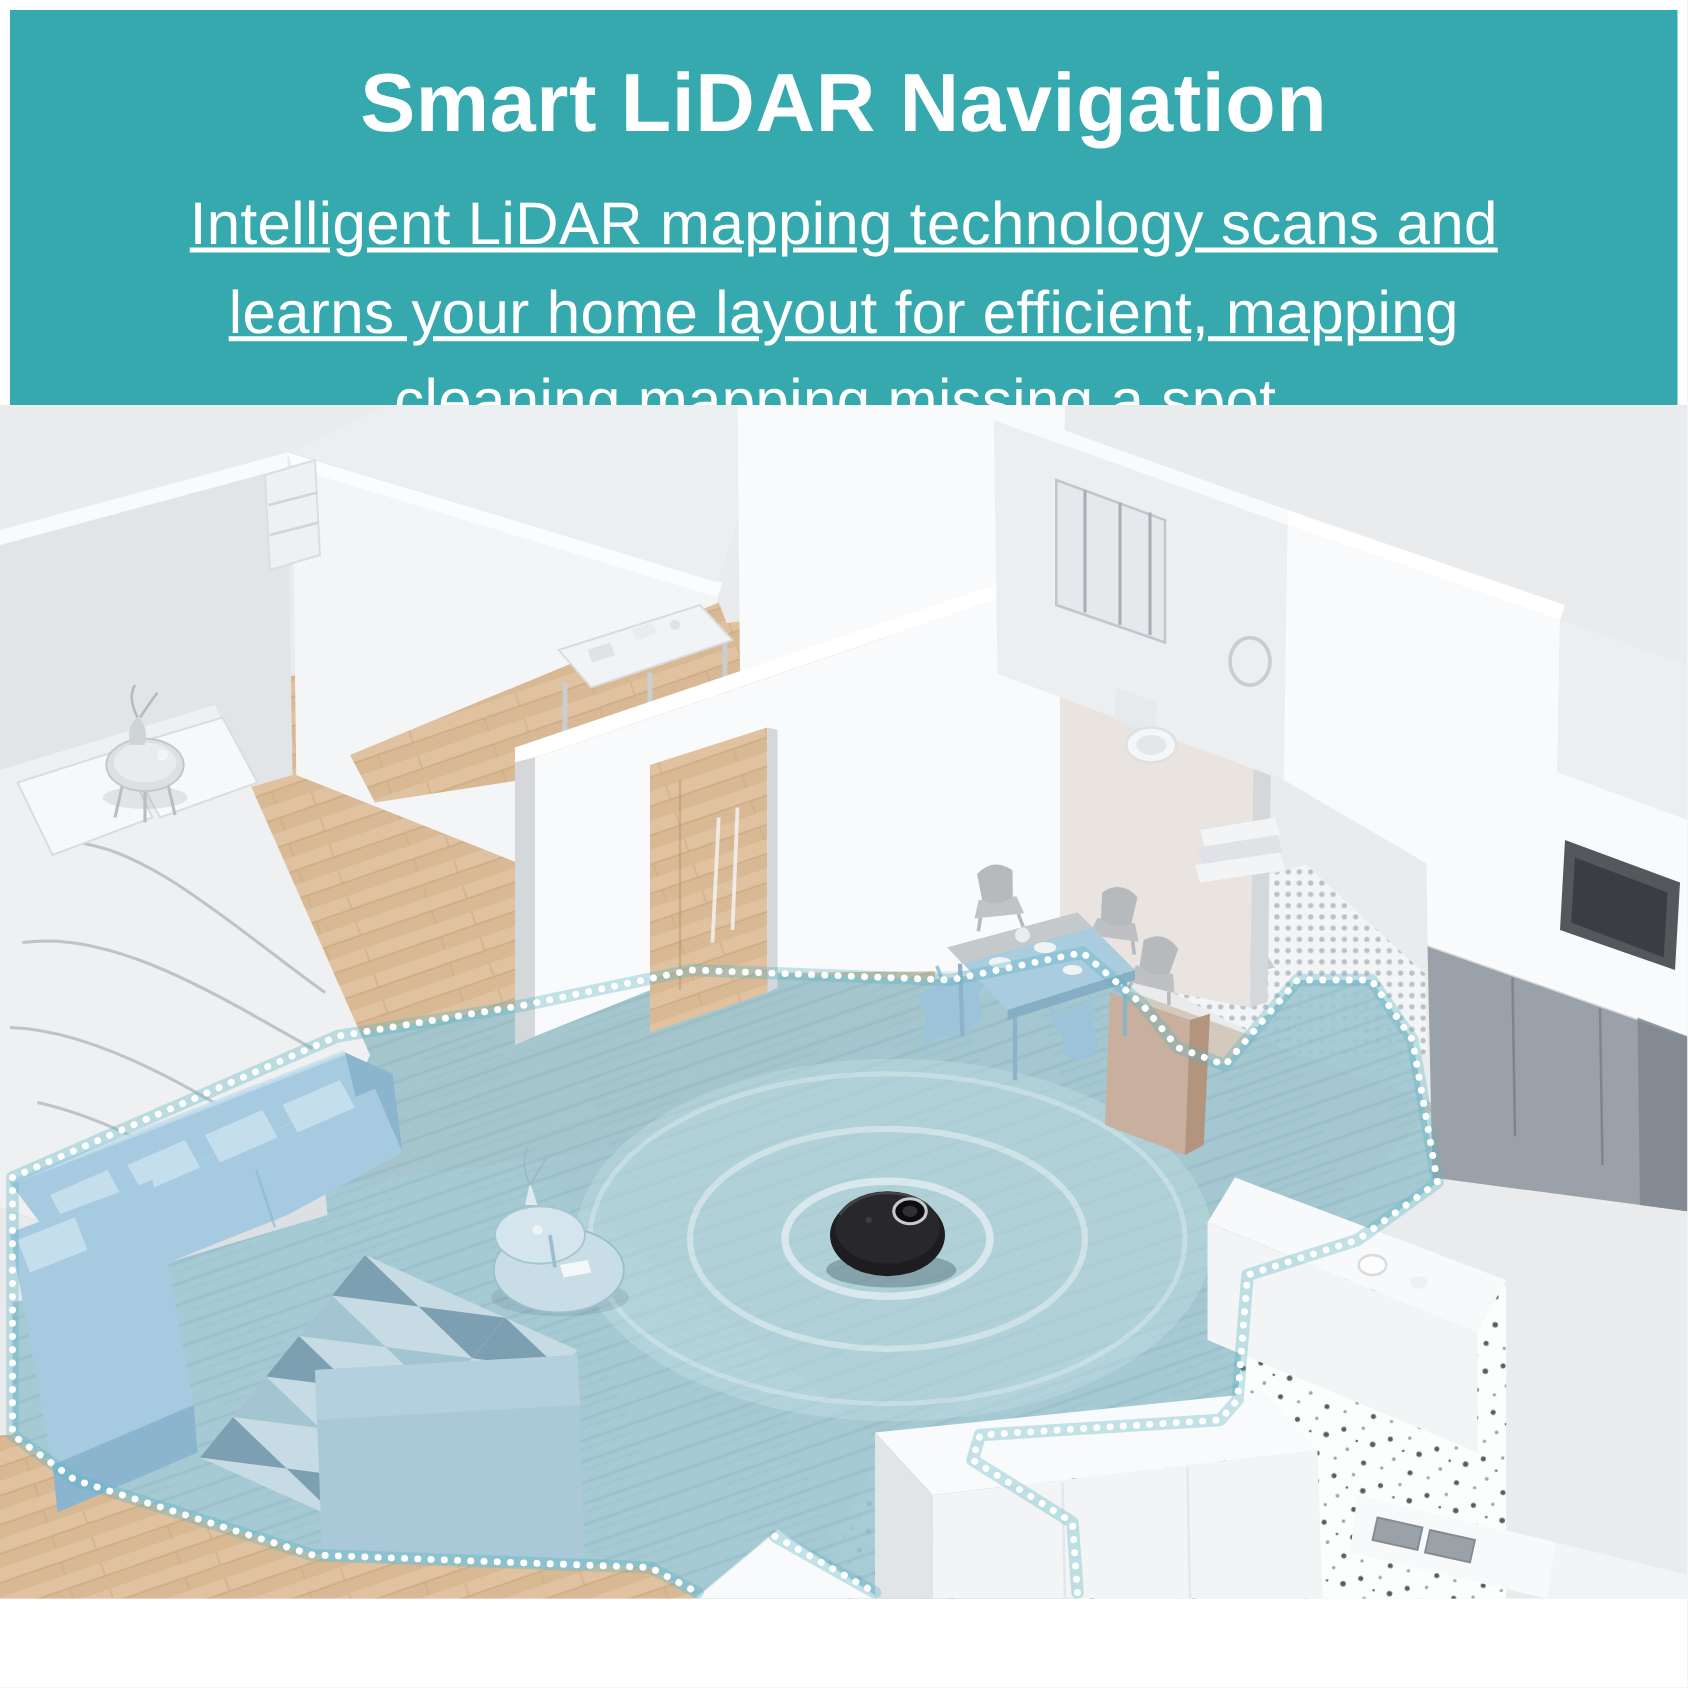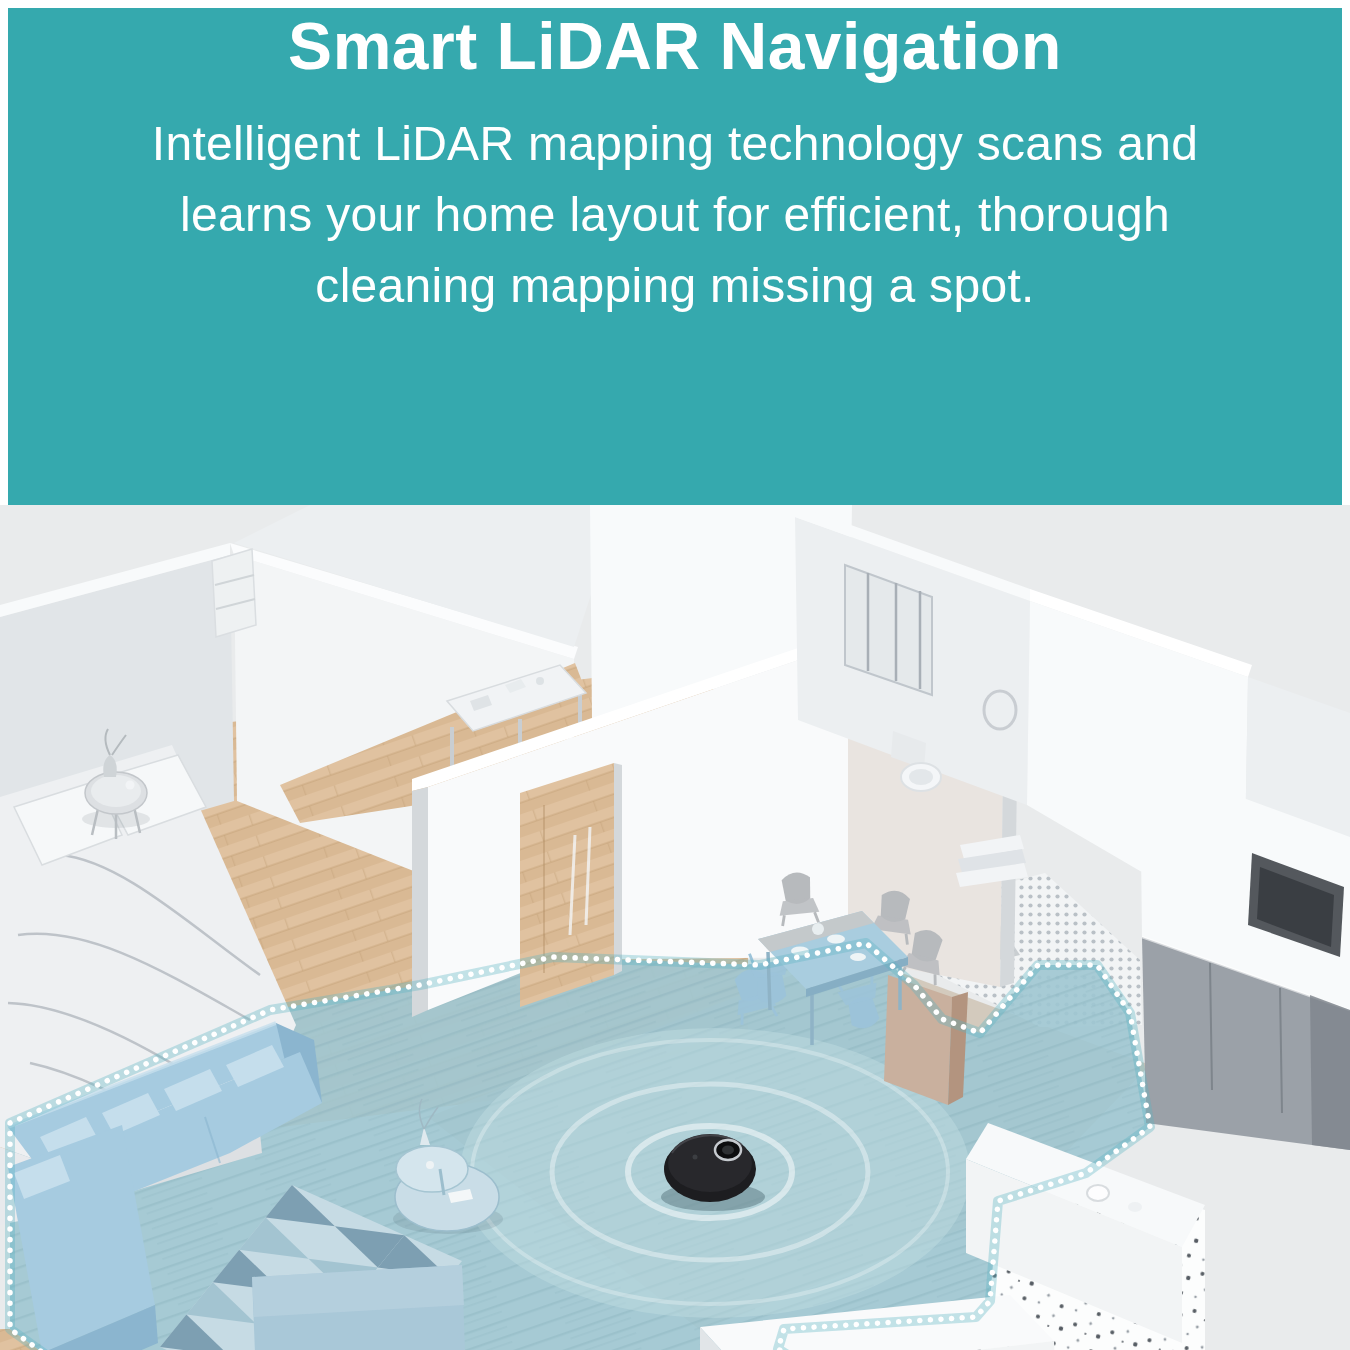--- a/index.html
+++ b/index.html
@@ -4,53 +4,54 @@
 <style>
   html,body{margin:0;padding:0;}
   body{
     width:1350px;height:1350px;overflow:hidden;
     background:var(--page_bg,#fff);
     font-family:"Liberation Sans","DejaVu Sans",sans-serif;
   }
   .page{width:1350px;height:1350px;position:relative;}
   .banner{
     margin:8px 8px 0 8px;
-    height:497px;
+    height:316px;
     background:var(--header_bg,#35a9ae);
     color:var(--header_text,#ffffff);
     text-align:center;
     box-sizing:border-box;
+    padding-top:36px;
   }
   .banner h1{
     margin:0 0 24px 0;
     font-size:66px;
     font-weight:bold;
     letter-spacing:0.5px;
   }
   .banner p{
     margin:0;
     font-size:48px;
     font-weight:400;
     line-height:71px;
     letter-spacing:0.3px;
   }
-  .banner p span{display:block;}
+  .banner p span{display:block;text-decoration:underline;}
   .scene{width:1350px;height:955px;position:relative;}
   .scene svg{display:block;width:1350px;height:955px;}
 </style>
 </head>
 <body>
 
 <div class="page">
 
   <header class="banner">
     <h1>Smart LiDAR Navigation</h1>
     <p>
       <span>Intelligent LiDAR mapping technology scans and</span>
-      <span>learns your home layout for efficient, thorough</span>
+      <span>learns your home layout for efficient, mapping</span>
       <span>cleaning mapping missing a spot.</span>
     </p>
   </header>
 
   <div class="scene">
     <svg viewBox="0 0 1350 955" aria-hidden="true">
       <defs>
         <pattern id="woodp" width="90" height="22" patternUnits="userSpaceOnUse" patternTransform="rotate(-19)">
           <rect width="90" height="11" style="fill:var(--wood_light,#e0c2a0)"></rect>
           <rect y="11" width="90" height="11" style="fill:var(--wood,#d9b994)"></rect>

